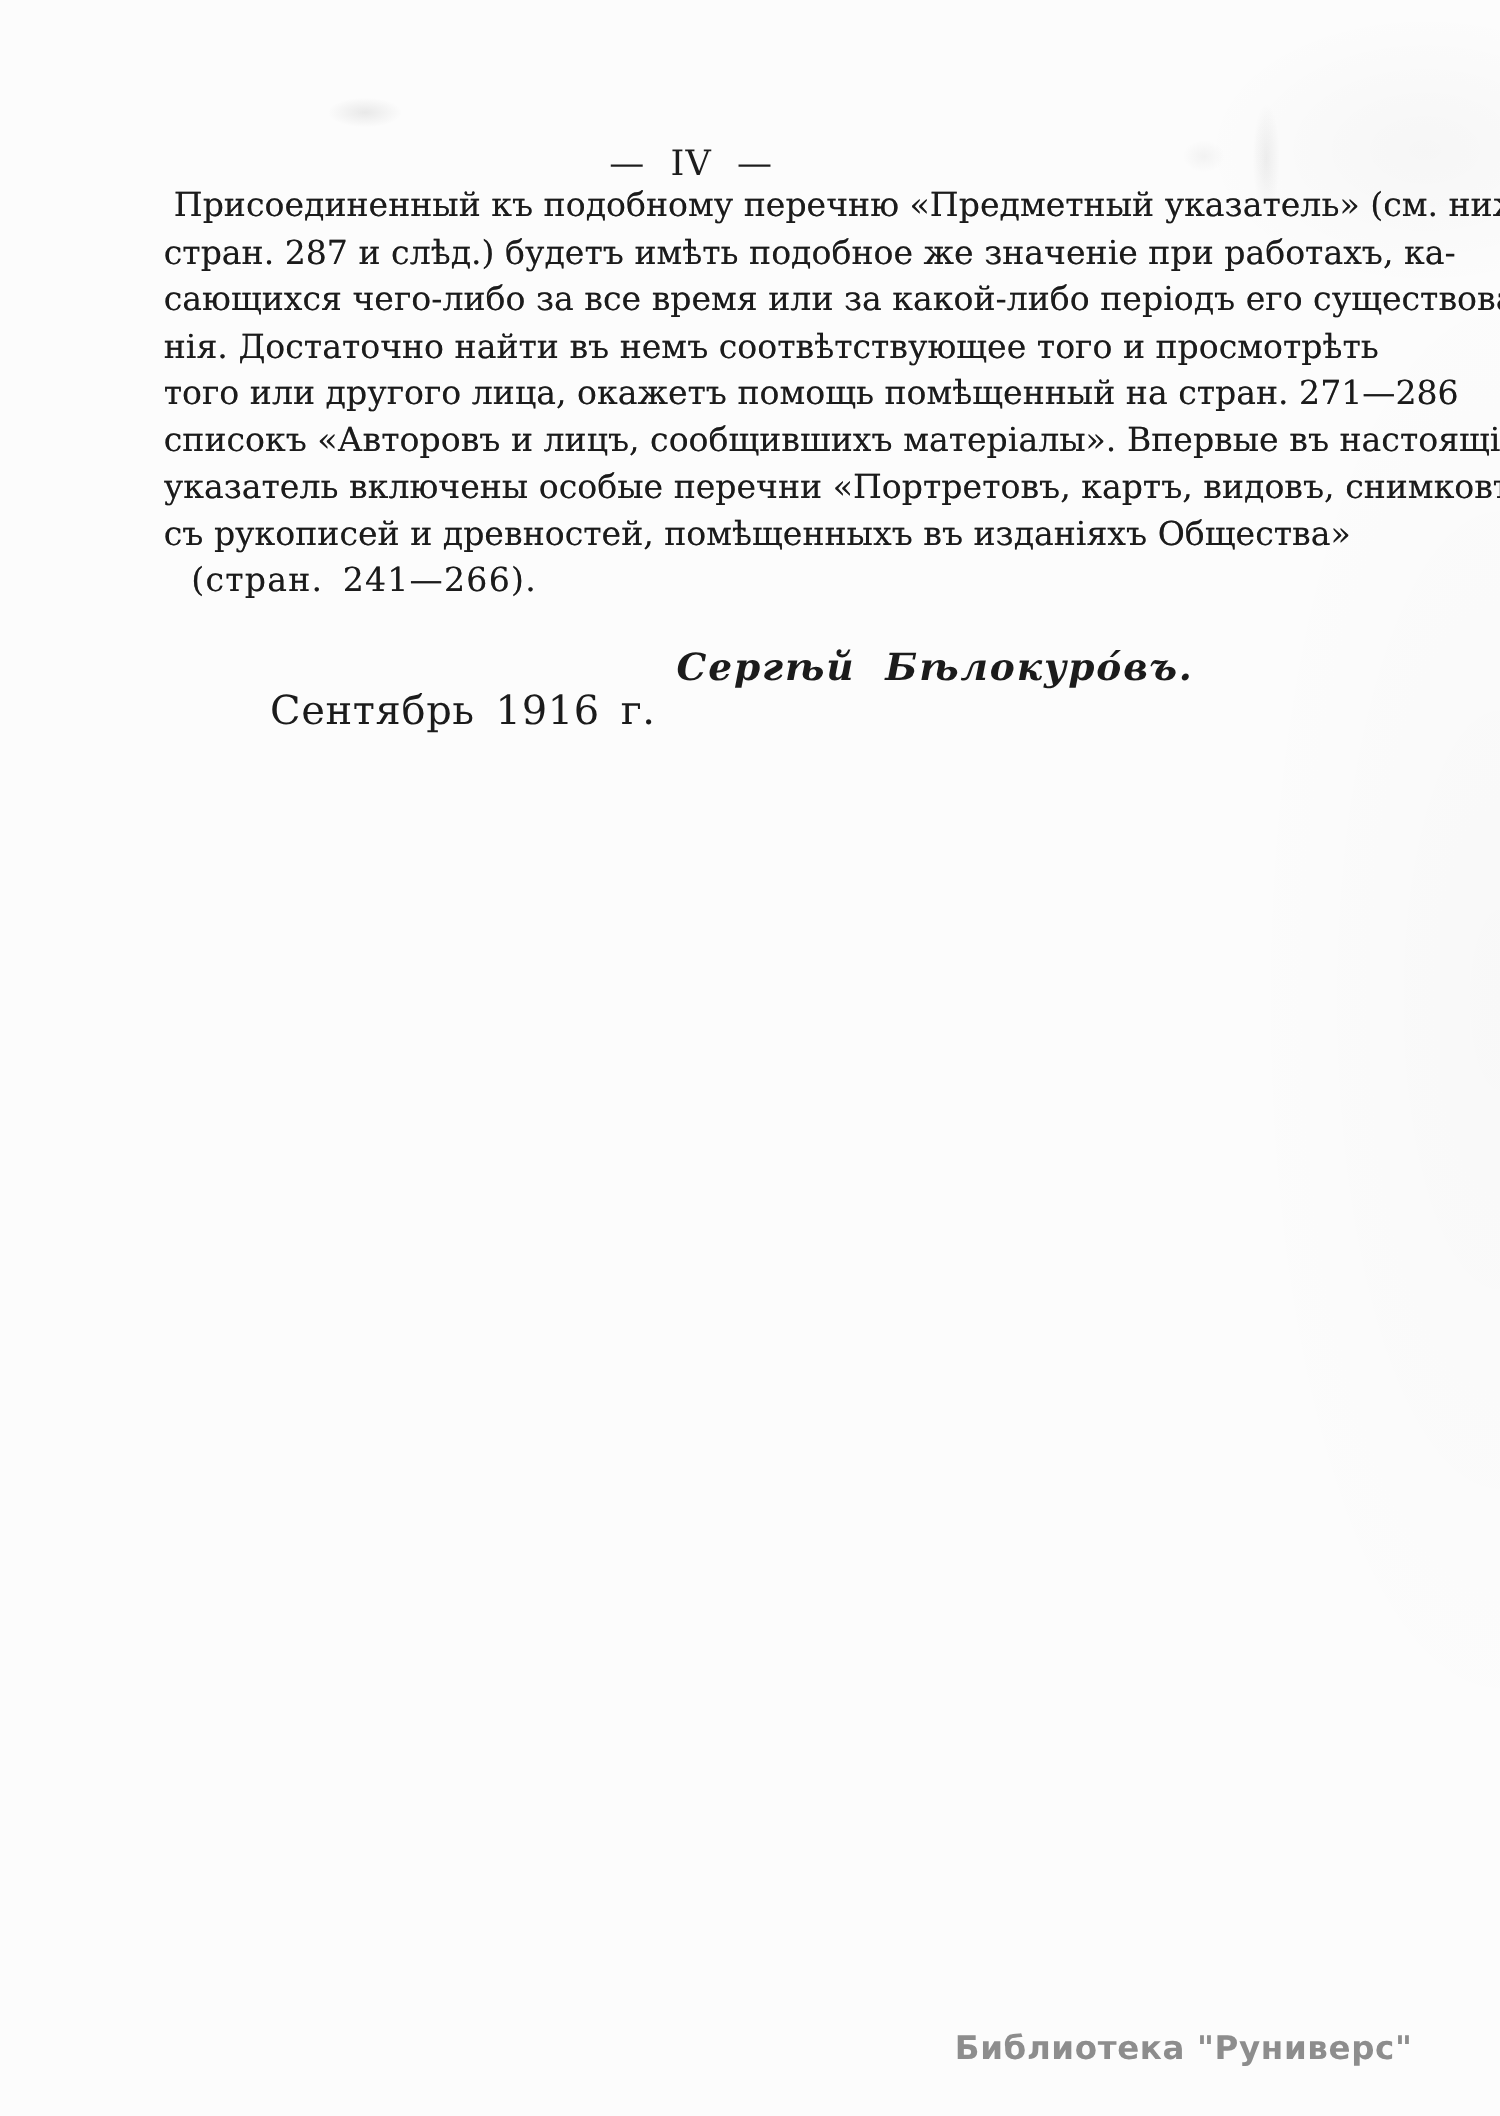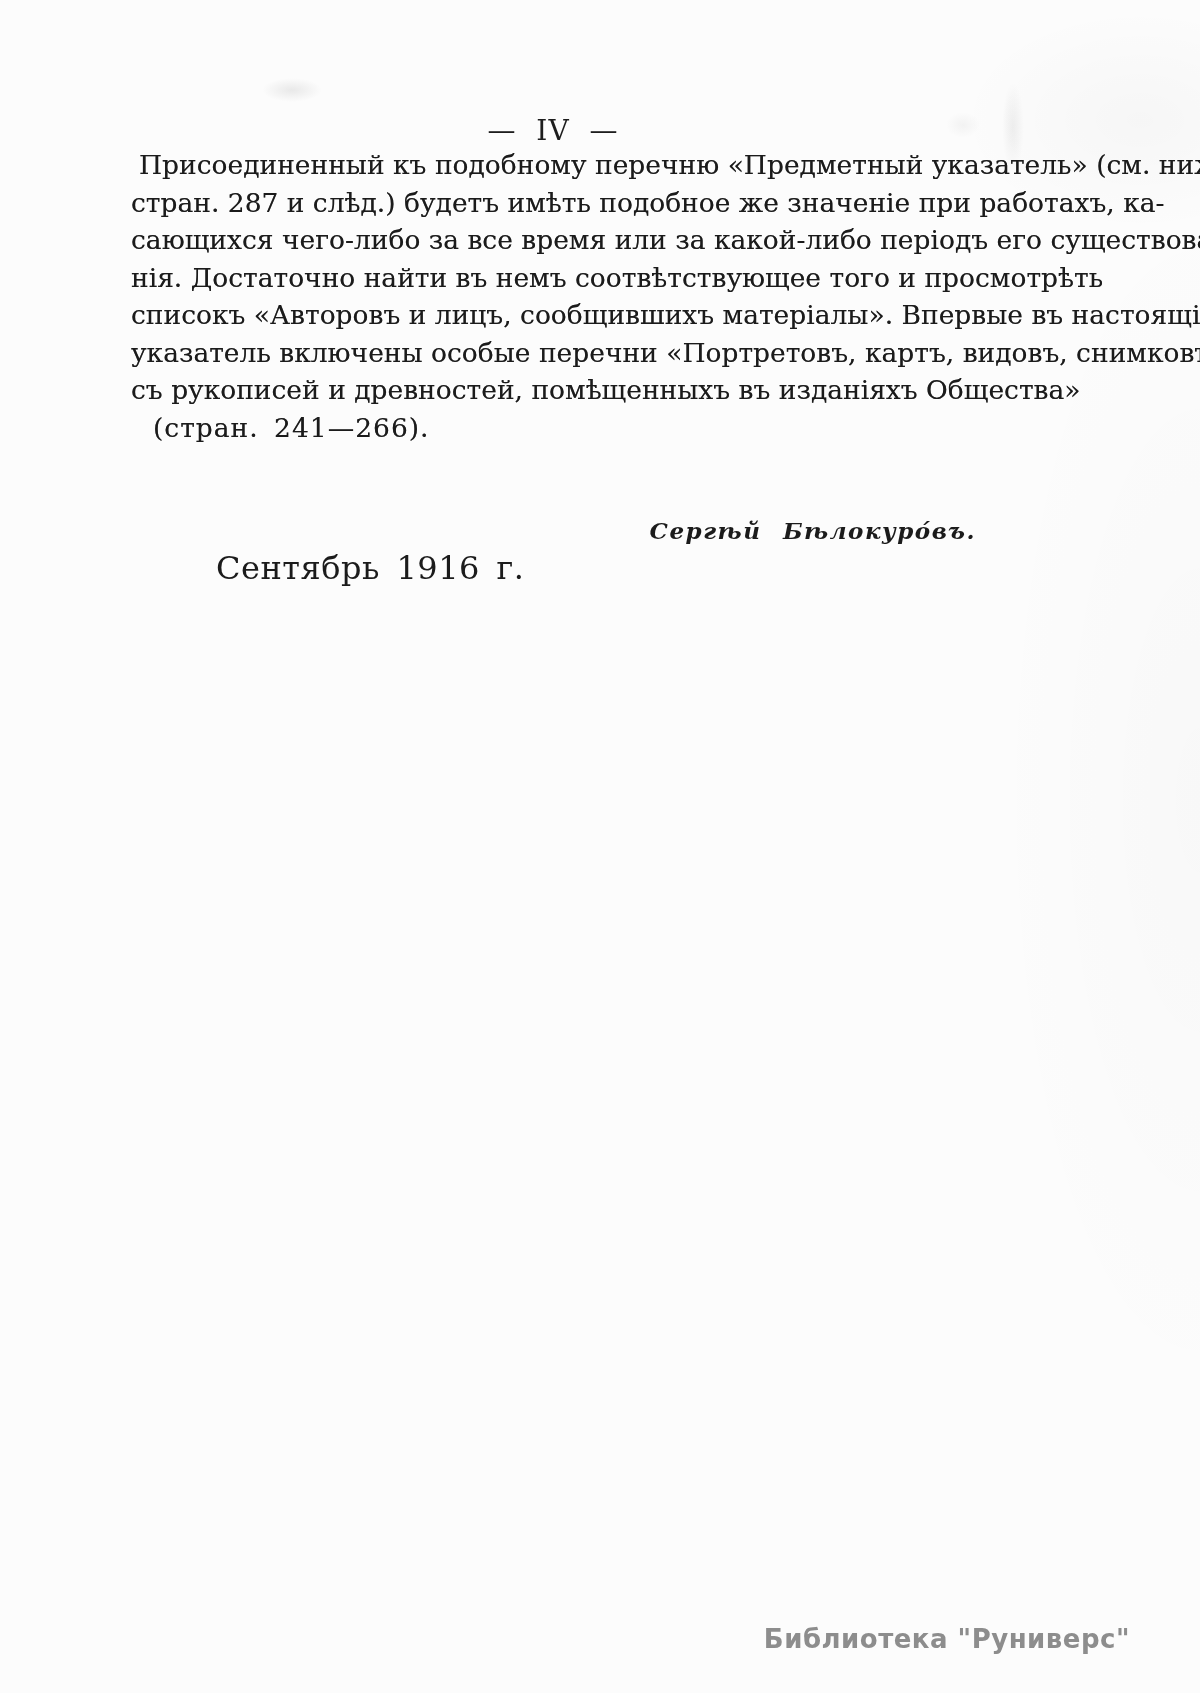--- a/index.html
+++ b/index.html
@@ -81,22 +81,22 @@
     text-align-last: left;
     white-space: normal;
     letter-spacing: 1px;
     word-spacing: 6px;
     margin-left: 22px;
   }
 
   .author-signature {
     position: absolute;
     top: 517px;
-    right: 224px;
-    font-size: 23px;
+    right: 245px;
+    font-size: 30px;
     font-weight: bold;
     font-style: italic;
     color: #1b1b1b;
     letter-spacing: 1.5px;
     word-spacing: 12px;
     white-space: nowrap;
   }
 
   .publication-date {
     position: absolute;
@@ -130,20 +130,21 @@
   <div class="artifact artifact-2"></div>
   <div class="artifact artifact-3"></div>
 
   <div class="page-number">— IV —</div>
 
   <div class="body-paragraph">
     <span class="para-line first">Присоединенный къ подобному перечню «Предметный указатель» (см. ниже,</span>
     <span class="para-line">стран. 287 и слѣд.) будетъ имѣть подобное же значеніе при работахъ, ка-</span>
     <span class="para-line">сающихся чего-либо за все время или за какой-либо періодъ его существова-</span>
     <span class="para-line">нія. Достаточно найти въ немъ соотвѣтствующее того и просмотрѣть</span>
+    <span class="para-line">того или другого лица, окажетъ помощь помѣщенный на стран. 271—286</span>
     <span class="para-line">списокъ «Авторовъ и лицъ, сообщившихъ матеріалы». Впервые въ настоящій</span>
     <span class="para-line">указатель включены особые перечни «Портретовъ, картъ, видовъ, снимковъ</span>
     <span class="para-line">съ рукописей и древностей, помѣщенныхъ въ изданіяхъ Общества»</span>
     <span class="para-line last">(стран. 241—266).</span>
   </div>
 
   <div class="author-signature">Сергѣй Бѣлокуро́въ.</div>
 
   <div class="publication-date">Сентябрь 1916 г.</div>
 

